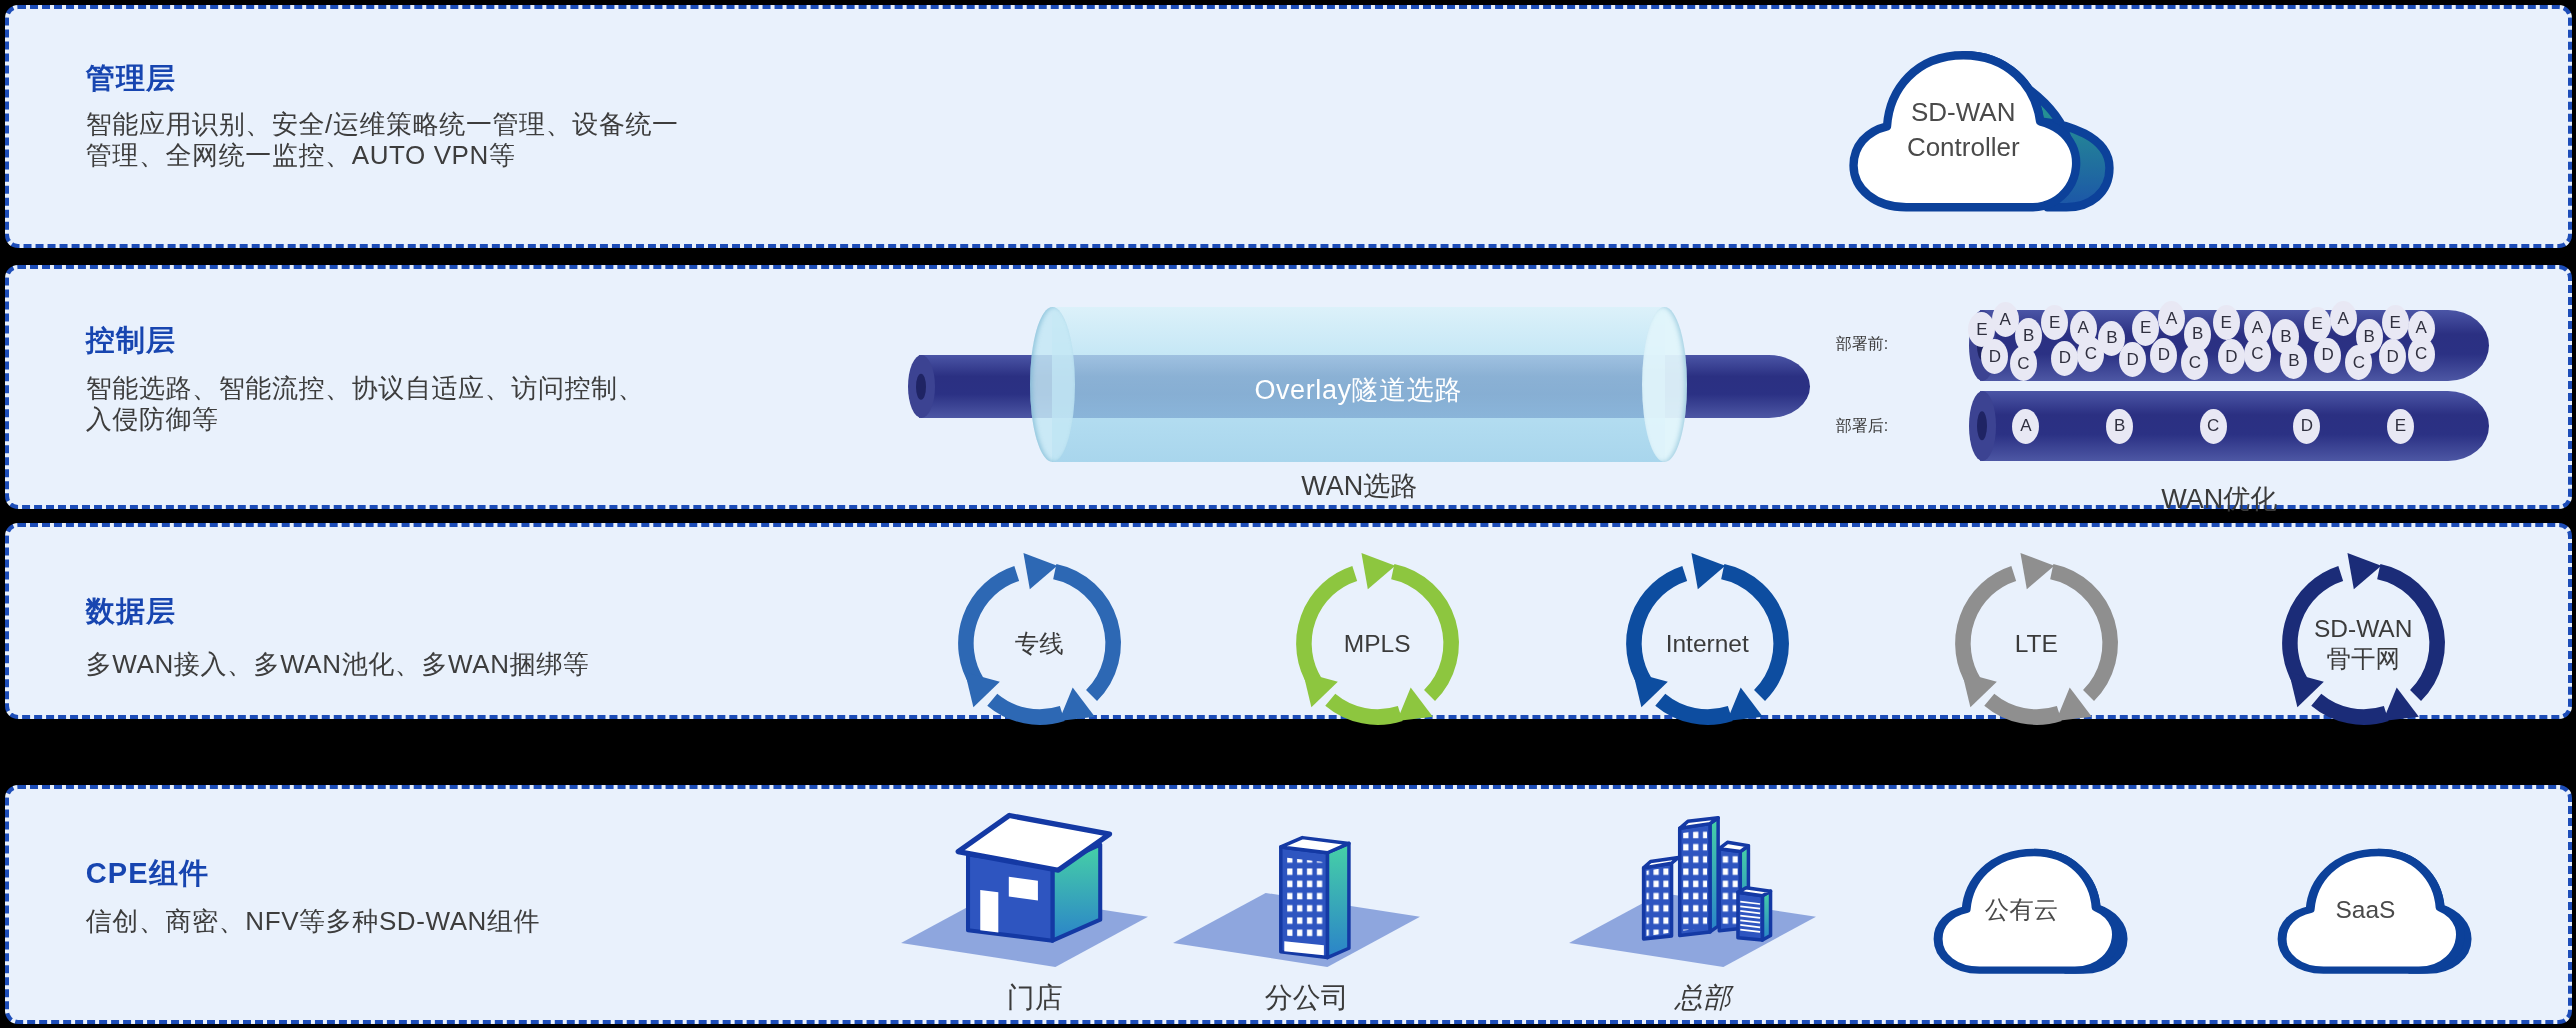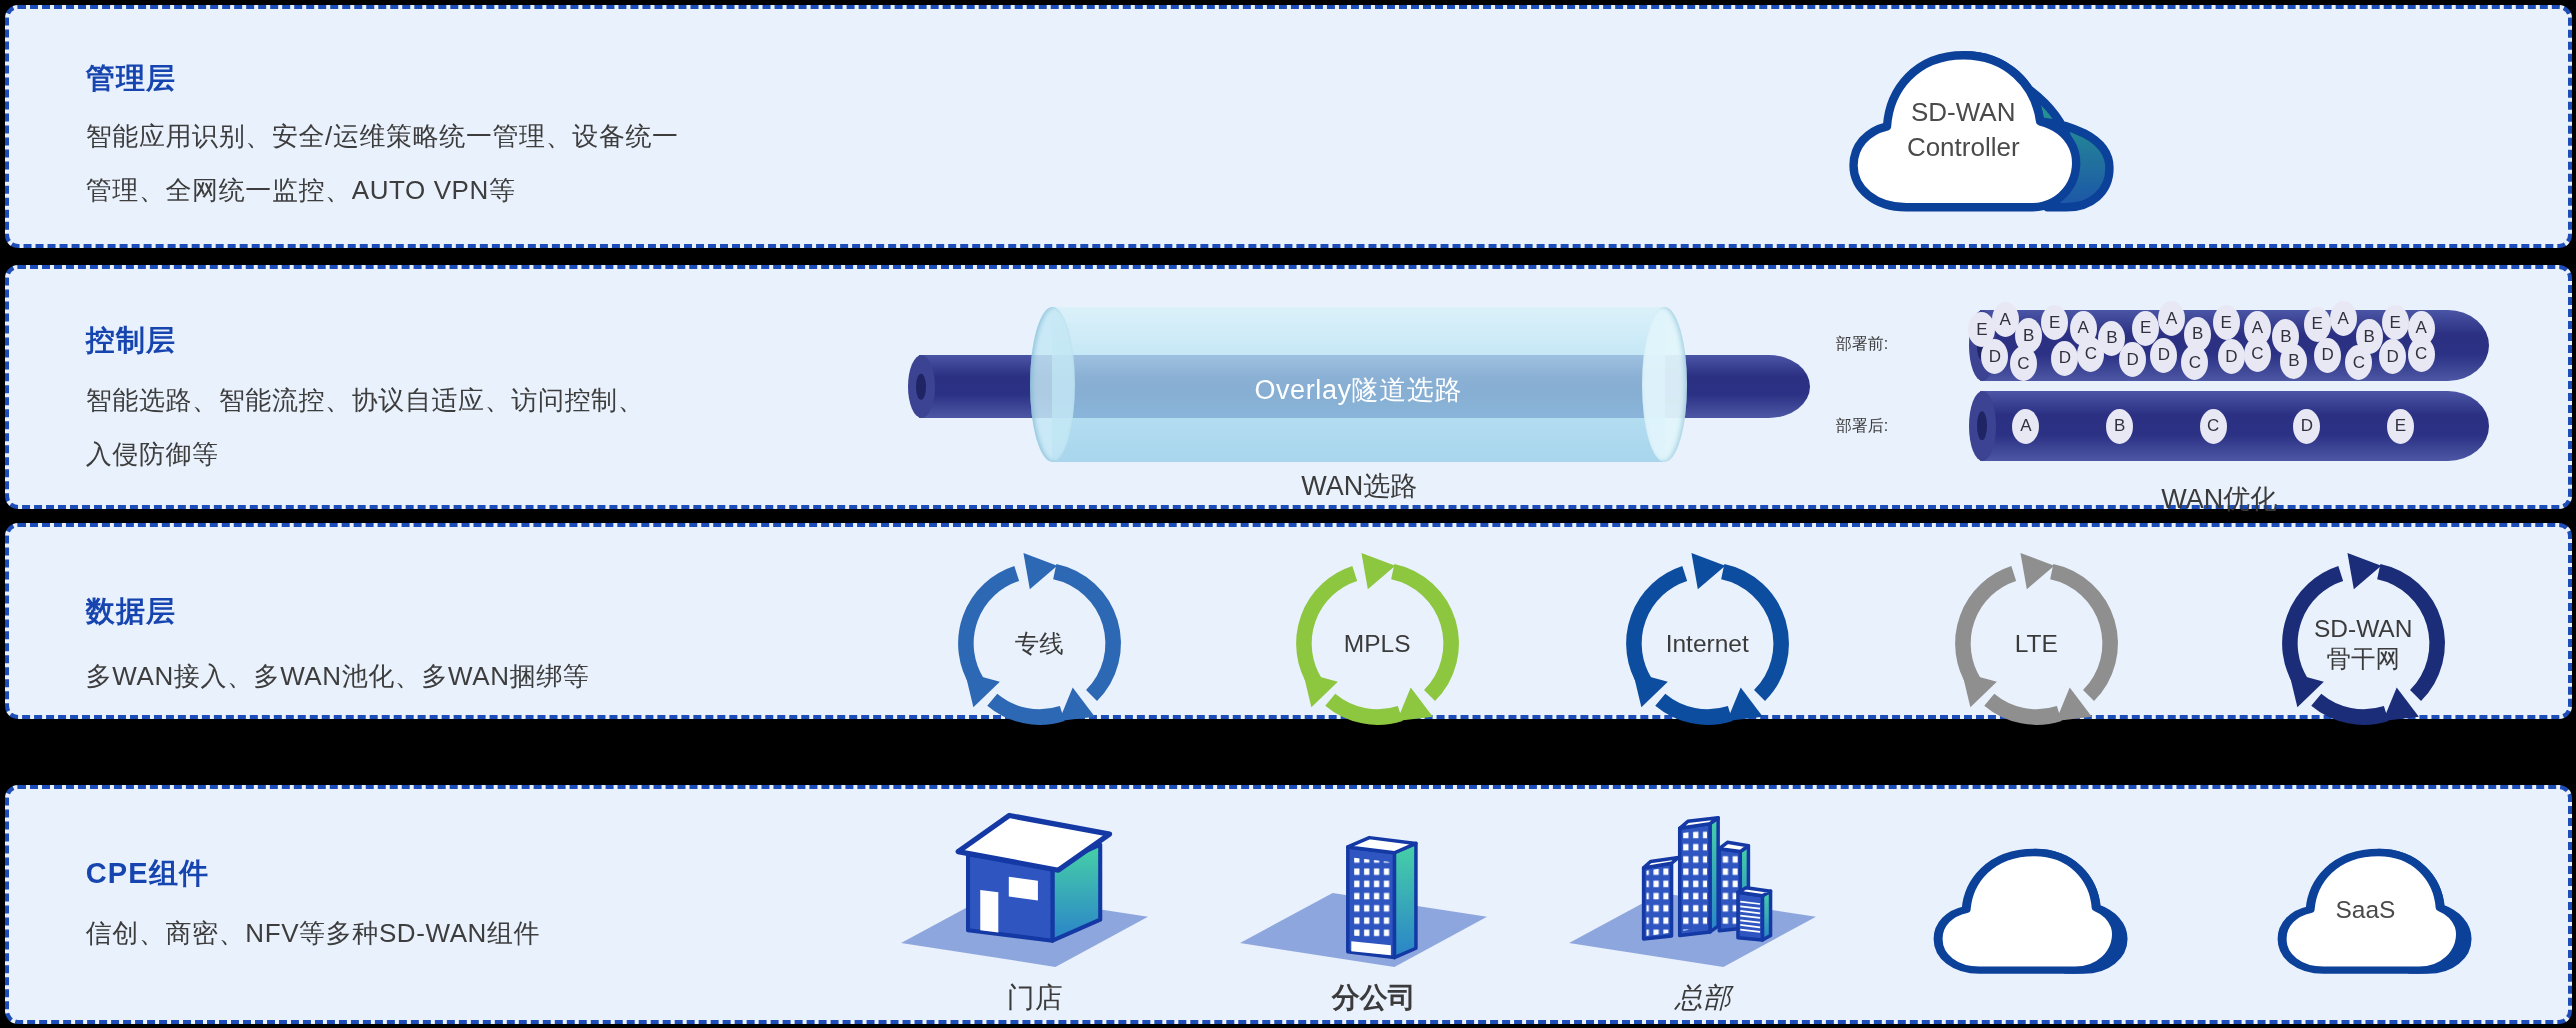--- a/index.html
+++ b/index.html
@@ -5,21 +5,21 @@
   html,body{margin:0;padding:0;background:#000;}
   *{box-sizing:border-box;}
   body{font-family:"Liberation Sans","DejaVu Sans",sans-serif;}
   .stage{position:relative;width:2576px;height:1028px;background:#000;overflow:hidden;}
   .panel{position:absolute;left:4.7px;width:2567px;background:#e9f1fc;border:4.1px dashed #1d4db8;border-radius:13px;}
   .p1{top:4.7px;height:243px;}
   .p2{top:265px;height:244px;}
   .p3{top:523px;height:196px;}
   .p4{top:785px;height:239px;}
   .ltitle{position:absolute;left:77px;margin:0;font-size:29px;font-weight:bold;color:#1745b0;letter-spacing:1.2px;}
-  .ldesc{position:absolute;left:77px;margin:0;font-size:26px;line-height:54px;color:#3d3d3d;letter-spacing:0.6px;white-space:pre-line;}
+  .ldesc{position:absolute;left:77px;margin:0;font-size:26px;line-height:31px;color:#3d3d3d;letter-spacing:0.6px;white-space:pre-line;}
   .t1{top:50px;} .d1{top:100px;}
   .t2{top:52px;} .d2{top:104px;}
   .t3{top:65px;} .d3{top:122px;}
   .t4{top:65px;} .d4{top:117px;}
 
   
   .cloud{position:absolute;}
   .cloud svg{position:absolute;left:0;top:0;width:100%;height:100%;}
   .cloud-label{position:absolute;left:0;top:0;width:88%;height:100%;display:flex;flex-direction:column;
     align-items:center;justify-content:center;color:#4a4a4a;font-size:26px;line-height:35px;text-align:center;white-space:pre-line;}
@@ -61,21 +61,21 @@
   
   .net{position:absolute;top:26px;width:181px;height:181px;}
   .net svg{position:absolute;left:0;top:0;width:100%;height:100%;}
   .net-label{position:absolute;left:0;top:0;width:100%;height:100%;display:flex;align-items:center;justify-content:center;
     text-align:center;color:#3b3b3b;font-size:24.5px;line-height:30px;white-space:pre-line;}
 
   
   .site{position:absolute;top:16.3px;width:280px;height:198px;}
   .site svg{width:100%;height:100%;}
   .site-label{position:absolute;top:190px;width:280px;text-align:center;color:#3b3b3b;font-size:28px;}
-  .sl1{left:886px;} .sl2{left:1225px;font-weight:bold;} .sl3{left:1554px;font-style:italic;}
+  .sl1{left:886px;} .sl2{left:1158px;} .sl3{left:1554px;font-style:italic;}
 </style>
 </head>
 <body>
 
 <svg width="0" height="0" style="position:absolute" aria-hidden="true">
   <defs>
     <linearGradient id="teal" x1="0" y1="0" x2="0" y2="1">
       <stop offset="0" stop-color="#46d1a6"></stop>
         <stop offset="1" stop-color="#2b83c9"></stop>
     </linearGradient>
@@ -324,20 +324,21 @@
         </g>
       </svg>
     </div>
     <div class="site-label sl3">总部</div>
 
     <div class="cloud cloud-sm cloud-s1">
       <svg viewBox="0 0 190 160" preserveAspectRatio="none">
         <path d="M95,18 C128,18 148,46 150,78 C164,84 174,96 174,112 C174,131 159,146 139,146 L124,146 C142,132 150,114 146,95 C140,64 122,34 95,18 Z" fill="url(#cloudShade)" stroke="#0c419a" stroke-width="8" stroke-linejoin="round"></path>
         <path d="M46,146 C24,146 9,131 9,112 C9,96 19,84 34,80 C36,50 55,18 95,18 C128,18 148,46 150,78 C158,82 164,89 167,98 C170,110 167,124 158,134 C151,142 141,146 131,146 Z" fill="#ffffff" stroke="#0c419a" stroke-width="8" stroke-linejoin="round"></path>
       </svg>
+      <div class="cloud-label">公有云</div>
     </div>
     <div class="cloud cloud-sm cloud-s2">
       <svg viewBox="0 0 190 160" preserveAspectRatio="none">
         <path d="M95,18 C128,18 148,46 150,78 C164,84 174,96 174,112 C174,131 159,146 139,146 L124,146 C142,132 150,114 146,95 C140,64 122,34 95,18 Z" fill="url(#cloudShade)" stroke="#0c419a" stroke-width="8" stroke-linejoin="round"></path>
         <path d="M46,146 C24,146 9,131 9,112 C9,96 19,84 34,80 C36,50 55,18 95,18 C128,18 148,46 150,78 C158,82 164,89 167,98 C170,110 167,124 158,134 C151,142 141,146 131,146 Z" fill="#ffffff" stroke="#0c419a" stroke-width="8" stroke-linejoin="round"></path>
       </svg>
       <div class="cloud-label">SaaS</div>
     </div>
   </section>
 </div>

